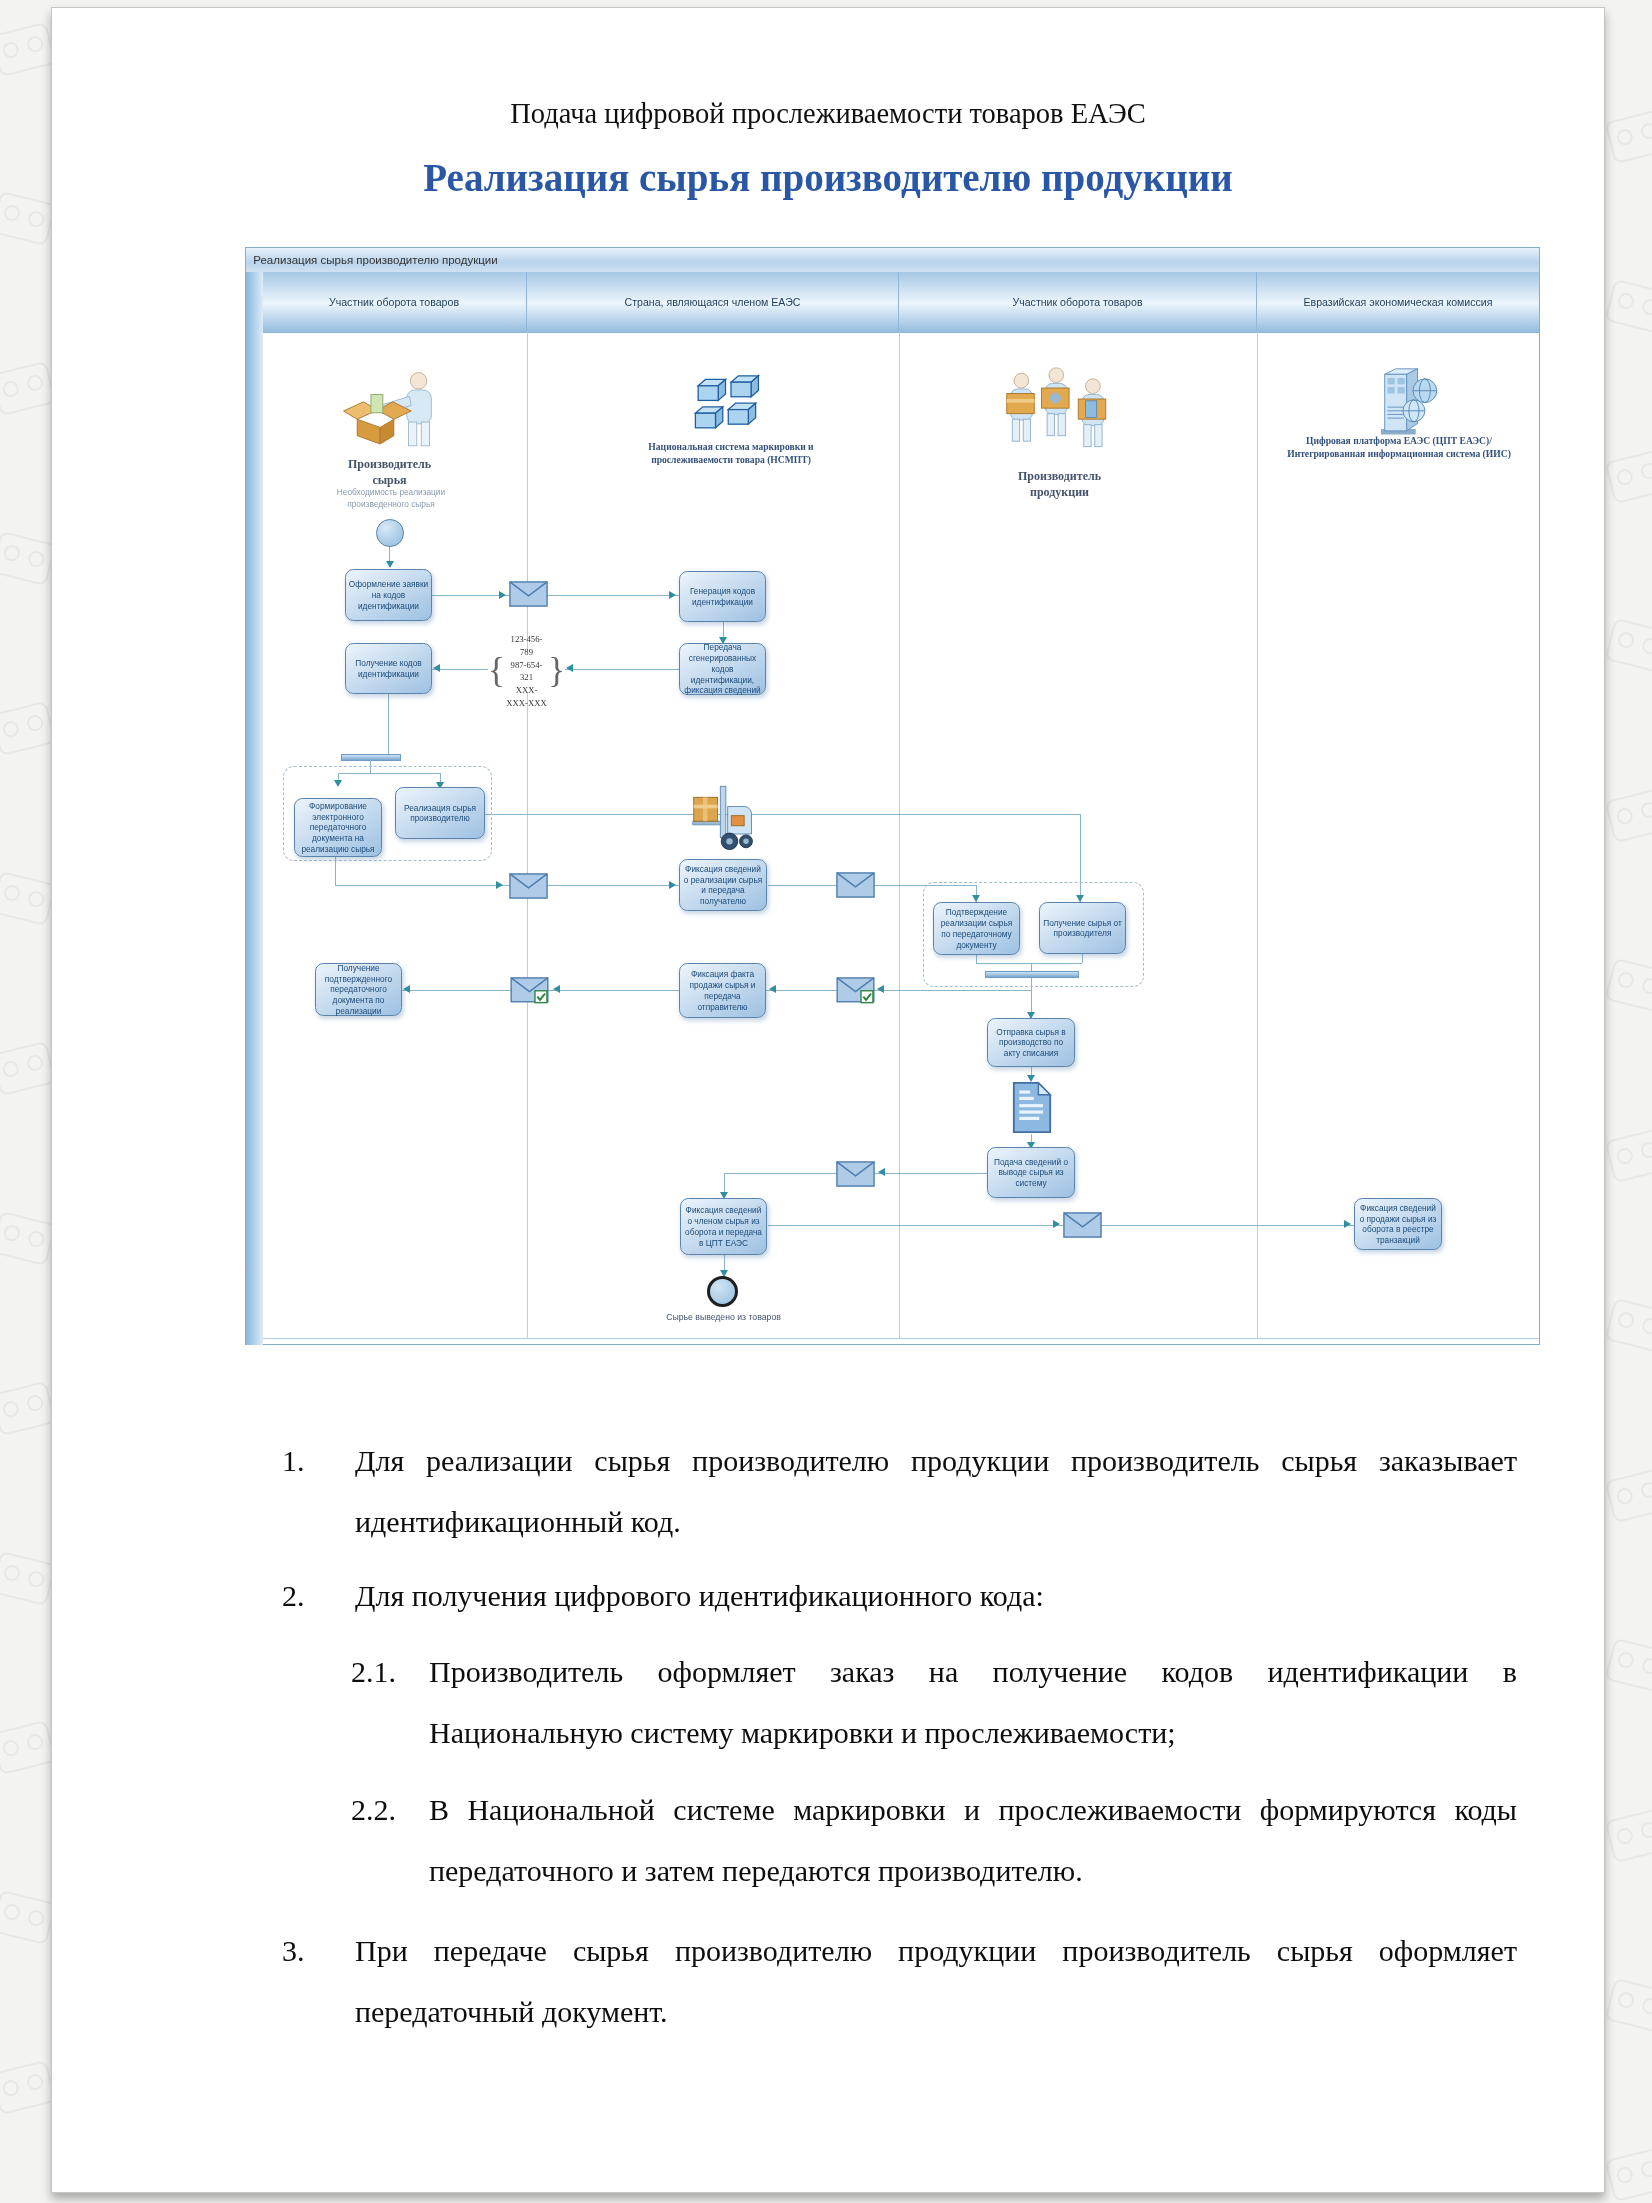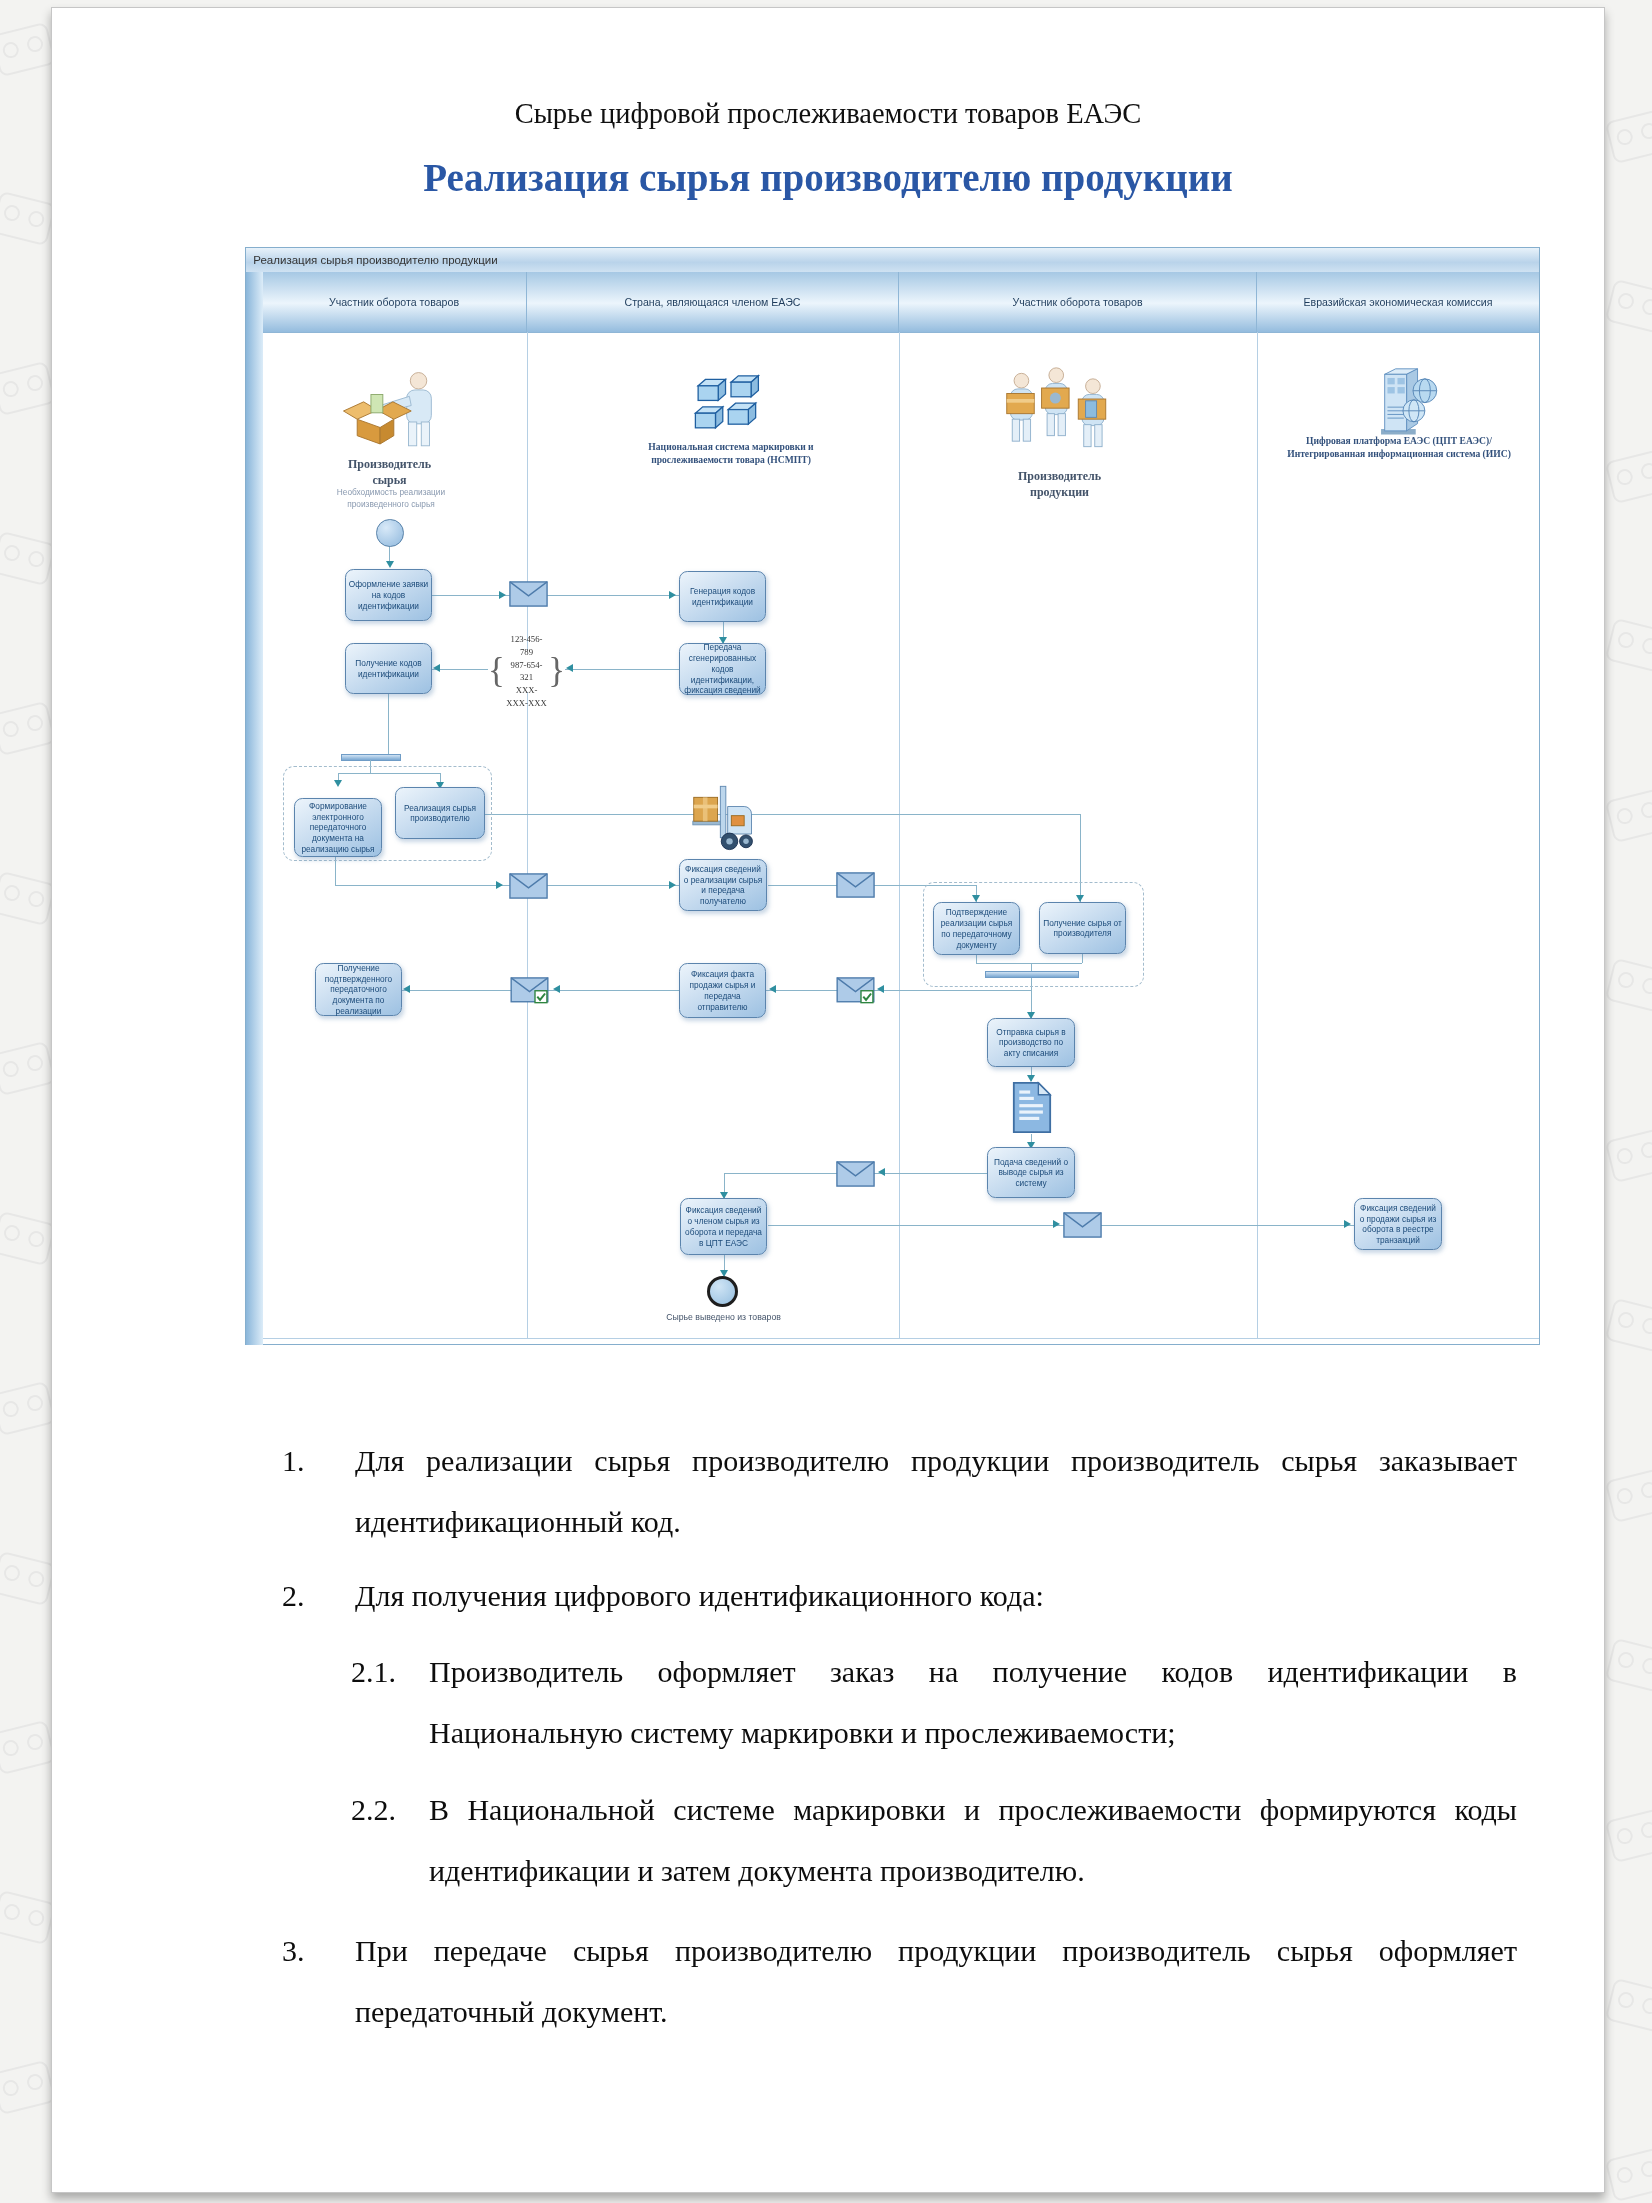--- a/index.html
+++ b/index.html
@@ -90,21 +90,21 @@
     <div class="wm" style="left: 1609px; top: 1644px; transform: rotate(14deg);"></div>
     <div class="wm" style="left: -5.5px; top: 1726px; transform: rotate(-14deg);"></div>
     <div class="wm" style="left: 1609px; top: 1814px; transform: rotate(-14deg);"></div>
     <div class="wm" style="left: -5.5px; top: 1896px; transform: rotate(14deg);"></div>
     <div class="wm" style="left: 1609px; top: 1984px; transform: rotate(14deg);"></div>
     <div class="wm" style="left: -5.5px; top: 2066px; transform: rotate(-14deg);"></div>
     <div class="wm" style="left: 1609px; top: 2153px; transform: rotate(-14deg);"></div>
   </div>
 
 <div class="page">
-  <div class="doc-header">Сырье цифровой прослеживаемости товаров ЕАЭС</div>
+  <div class="doc-header">Подача цифровой прослеживаемости товаров ЕАЭС</div>
   <div class="doc-title">Реализация сырья производителю продукции</div>
 
   <div class="diagram">
     <div class="dg-title">Реализация сырья производителю продукции</div>
     <div class="dg-strip"></div>
 
     <div class="lane-head" style="left:16.5px;width:264px">Участник оборота товаров</div>
     <div class="lane-head" style="left:281px;width:372px">Страна, являющаяся членом ЕАЭС</div>
     <div class="lane-head" style="left:653px;width:358px">Участник оборота товаров</div>
     <div class="lane-head" style="left:1011px;width:282px;border-right:none">Евразийская экономическая комиссия</div>
@@ -391,21 +391,21 @@
     <div class="item l1" style="margin-bottom:14.7px">
       <span class="num">2.</span>
       <div class="txt">Для получения цифрового идентификационного кода:</div>
     </div>
     <div class="item l2" style="margin-bottom:16.5px">
       <span class="num">2.1.</span>
       <div class="txt">Производитель оформляет заказ на получение кодов идентификации в Национальную систему маркировки и прослеживаемости;</div>
     </div>
     <div class="item l2" style="margin-bottom:18.4px">
       <span class="num">2.2.</span>
-      <div class="txt">В Национальной системе маркировки и прослеживаемости формируются коды идентификации и затем документа производителю.</div>
+      <div class="txt">В Национальной системе маркировки и прослеживаемости формируются коды передаточного и затем передаются производителю.</div>
     </div>
     <div class="item l1">
       <span class="num">3.</span>
       <div class="txt">При передаче сырья производителю продукции производитель сырья оформляет передаточный документ.</div>
     </div>
   </div>
 
 </div>
 
 

